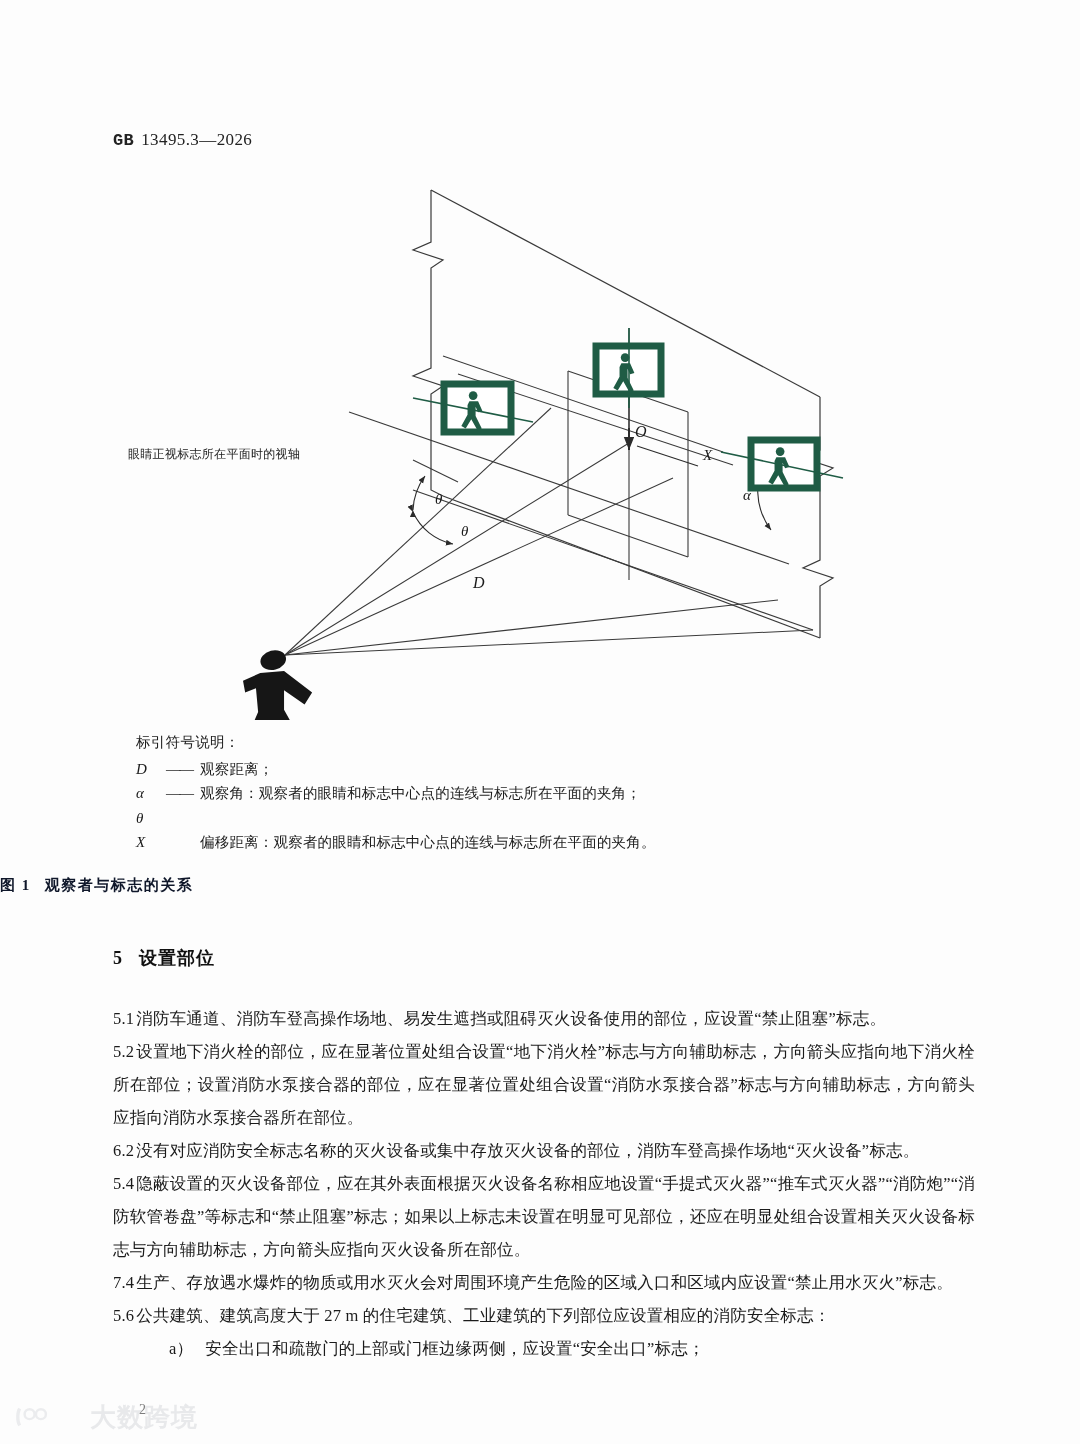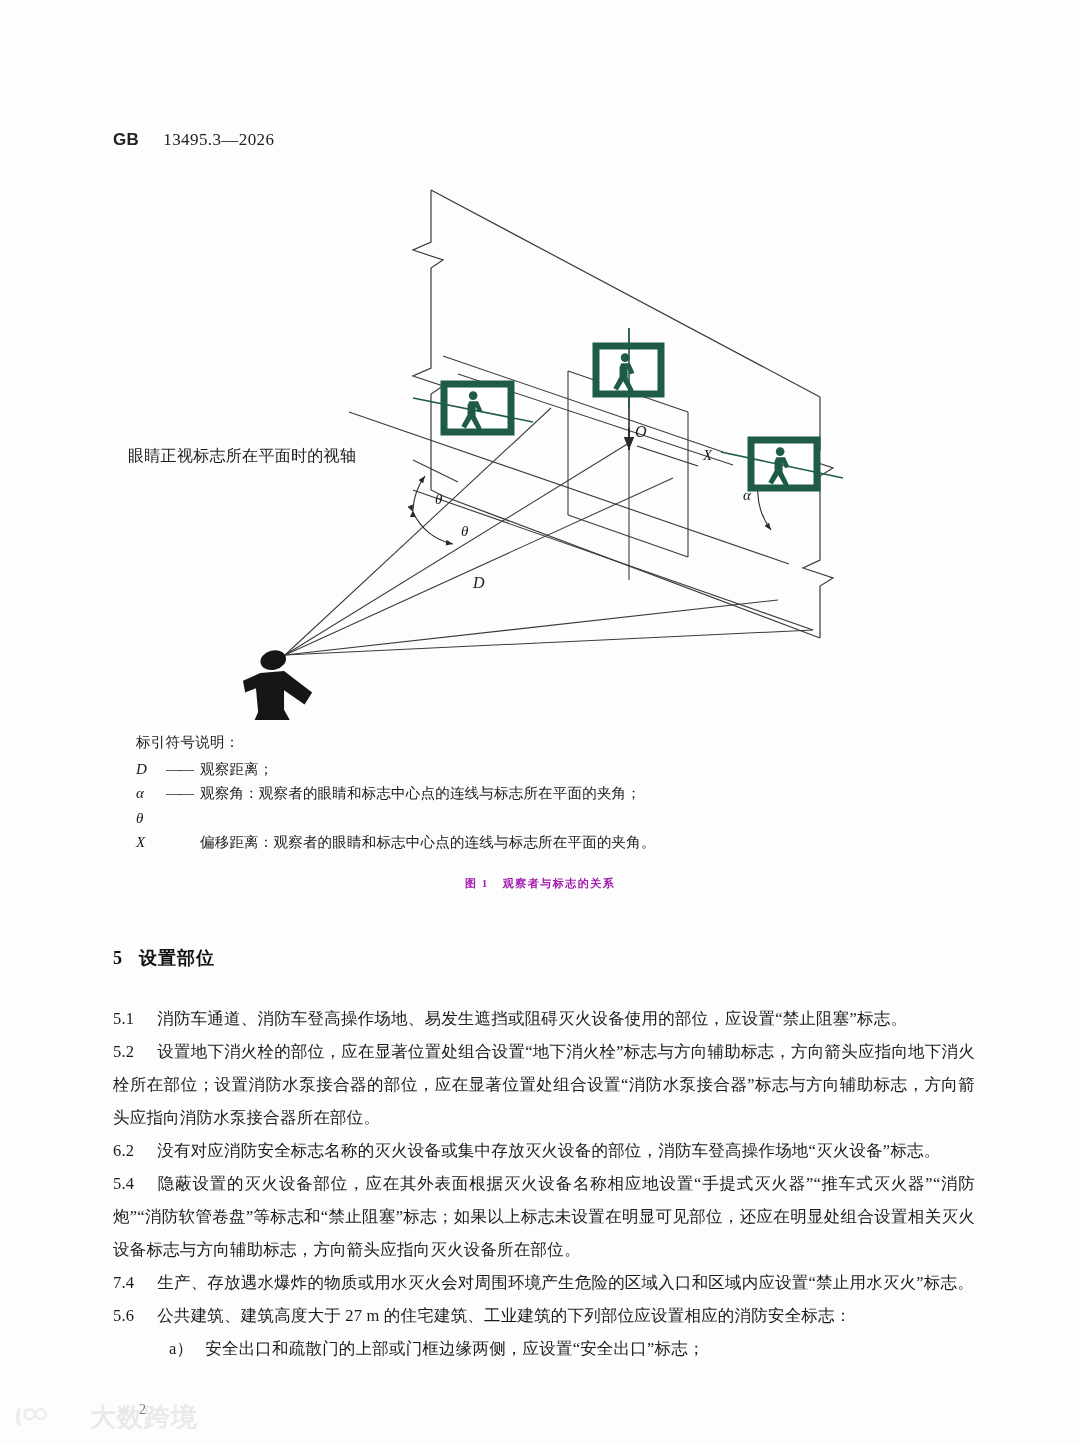--- a/index.html
+++ b/index.html
@@ -25,40 +25,40 @@
   .doc-header {
     position: absolute;
     left: 113px;
     top: 130px;
     font-size: 17px;
     letter-spacing: 0.4px;
     color: #222;
     white-space: nowrap;
   }
   .doc-header .gb {
-    font-family: Liberation Sans, sans-serif;
+    font-family: Liberation Mono, monospace;
     font-weight: 700;
-    margin-right: 24px;
+    margin-right: 7px;
   }
 
   
   .figure-area {
     position: absolute;
     left: 113px;
     top: 160px;
     width: 860px;
     height: 560px;
   }
   .figure-area svg { display: block; }
 
   .note-label {
     position: absolute;
     left: 128px;
     top: 446px;
-    font-size: 16px;
+    font-size: 12px;
     font-family: "Liberation Serif", "DejaVu Serif", serif;
     color: #1b1b1b;
     white-space: nowrap;
     letter-spacing: 0.3px;
   }
 
   
   .legend {
     position: absolute;
     left: 136px;
@@ -88,25 +88,25 @@
   }
   .legend-dash.blank { color: transparent; }
   .legend-text { letter-spacing: 0.2px; }
 
   
   .fig-caption {
     position: absolute;
     left: 0;
     right: 0;
     top: 876px;
-    text-align: center;
-    font-size: 11px;
+    text-align: left;
+    font-size: 15px;
     font-weight: 700;
     letter-spacing: 1.5px;
-    color: #a21caf;
+    color: #0f172a;
   }
   .fig-caption .capgap { display: inline-block; width: 14px; }
 
   
   .section-heading {
     position: absolute;
     left: 113px;
     top: 946px;
     font-size: 18px;
     font-weight: 700;
@@ -124,21 +124,21 @@
     line-height: 33px;
     color: #1b1b1b;
     letter-spacing: 0.2px;
   }
   .clause {
     margin: 0 0 0 0;
     text-align: justify;
     text-justify: inter-ideograph;
   }
   .clause .cnum {
-    margin-right: 23px;
+    margin-right: 2px;
   }
   .item {
     margin-left: 56px;
     text-indent: 0;
   }
   .item .inum { margin-right: 12px; }
 
   
   .watermark {
     position: absolute;

